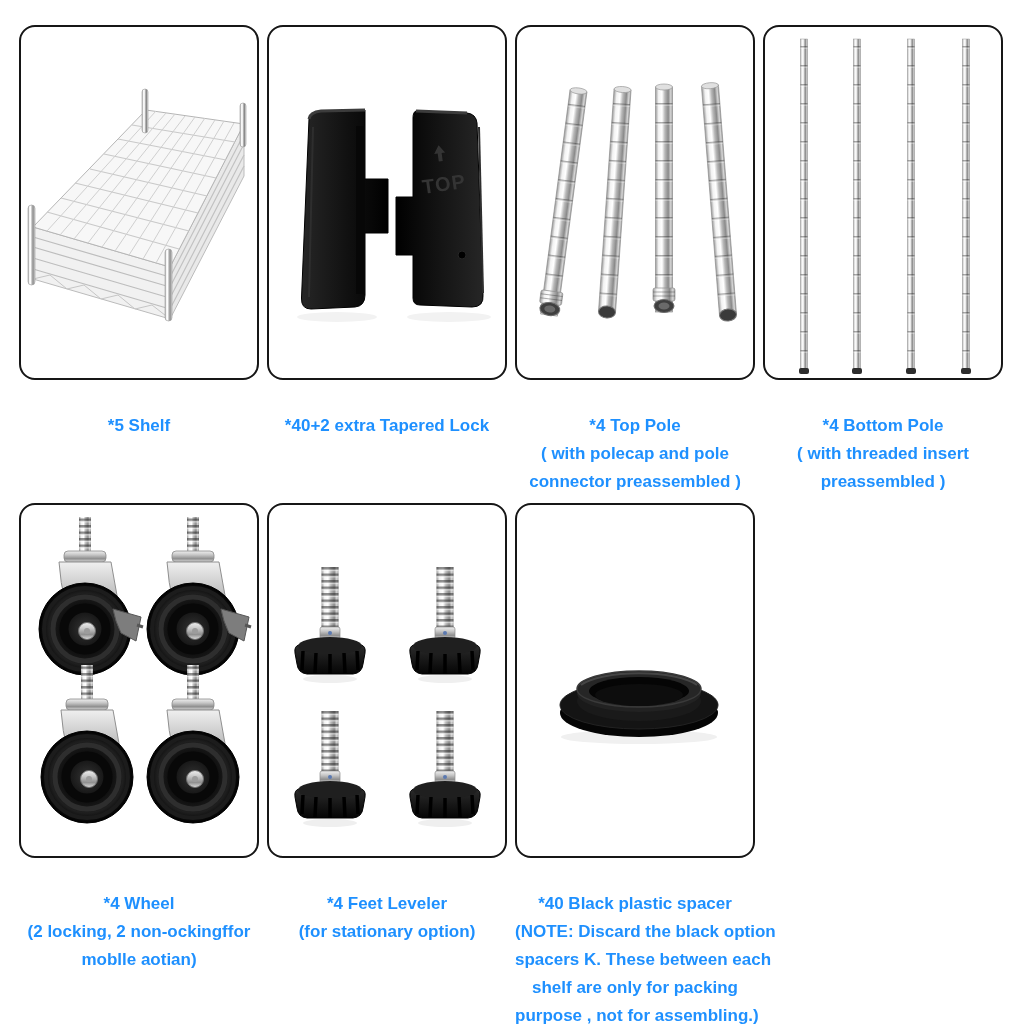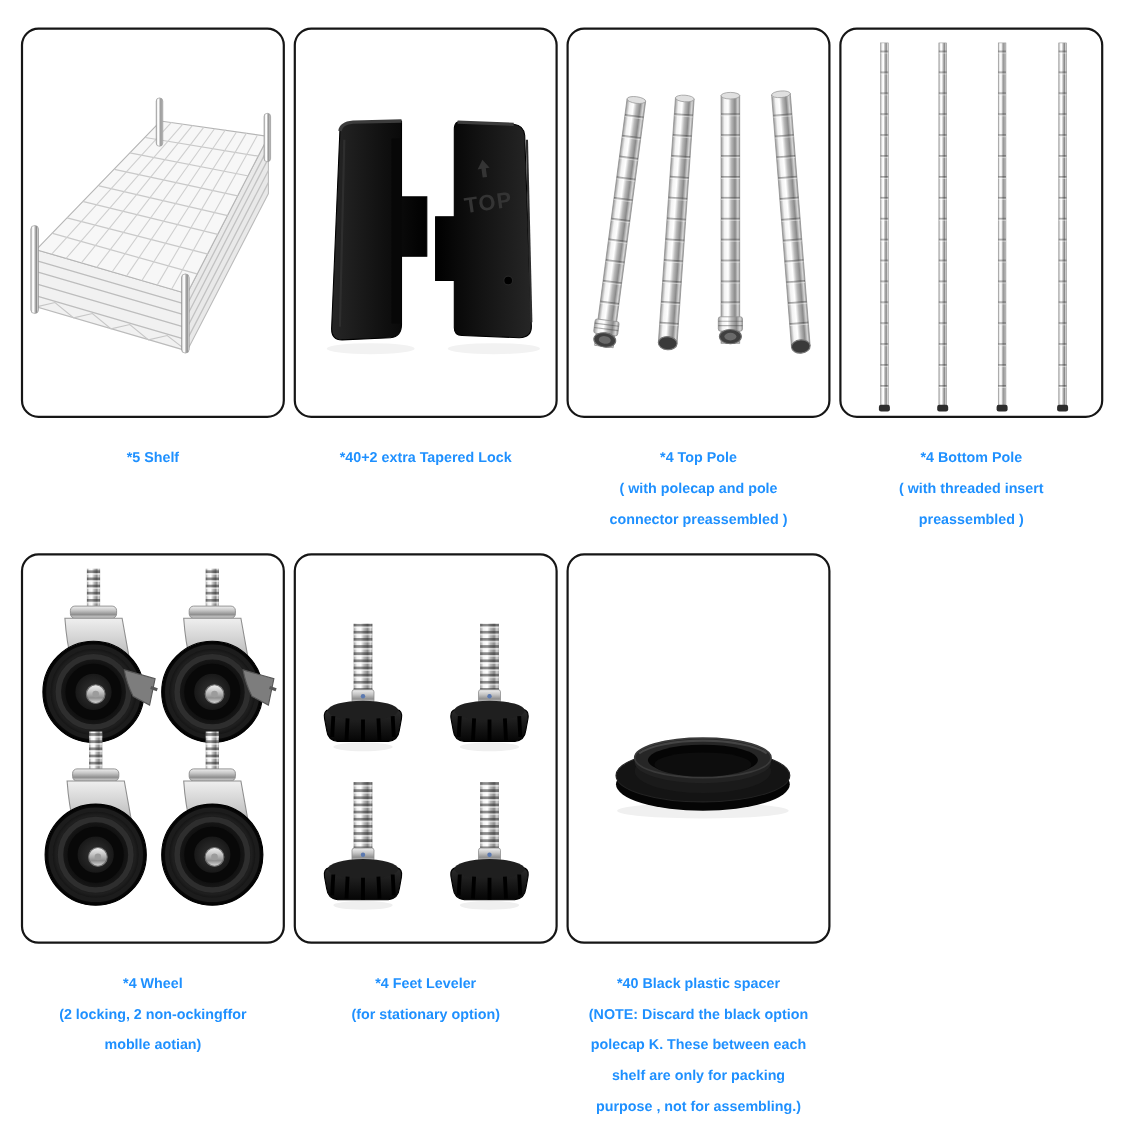--- a/index.html
+++ b/index.html
@@ -23,23 +23,23 @@
   figure.cell{width:240px;}
   .part-box{
     width:240px;height:355px;
     border:2px solid var(--box-border);
     border-radius:16px;
     background:#ffffff;
     overflow:hidden;
   }
   .part-box svg{display:block;width:236px;height:351px;}
   figcaption.caption{
-    margin-top:22px;
+    margin-top:32px;
     text-align:center;
-    font-size:13px;
+    font-size:17px;
     line-height:28px;
     font-weight:700;
     color:var(--caption-blue);
   }
   figcaption.caption div{white-space:nowrap;}
 </style>
 </head>
 <body>
 
 <svg width="0" height="0" style="position:absolute" aria-hidden="true">
@@ -288,19 +288,19 @@
         <ellipse cx="122" cy="188" rx="62" ry="19" fill="#222222"></ellipse>
         <ellipse cx="122" cy="184" rx="62" ry="18" fill="#262626" stroke="#3a3a3a" stroke-width="1.5"></ellipse>
         <ellipse cx="122" cy="186" rx="50" ry="14" fill="#050505"></ellipse>
         <ellipse cx="122" cy="190" rx="44" ry="11" fill="#0d0d0d"></ellipse>
         <path d="M64,180 A62,18 0 0 1 180,180" stroke="#454545" stroke-width="2" fill="none"></path>
       </svg>
     </div>
     <figcaption class="caption">
       <div>*40 Black plastic spacer</div>
       <div>(NOTE: Discard the black option</div>
-      <div>polecap K. These between each</div>
+      <div>spacers K. These between each</div>
       <div>shelf are only for packing</div>
       <div>purpose , not for assembling.)</div>
     </figcaption>
   </figure>
 
 </div>
 
 </body></html>

